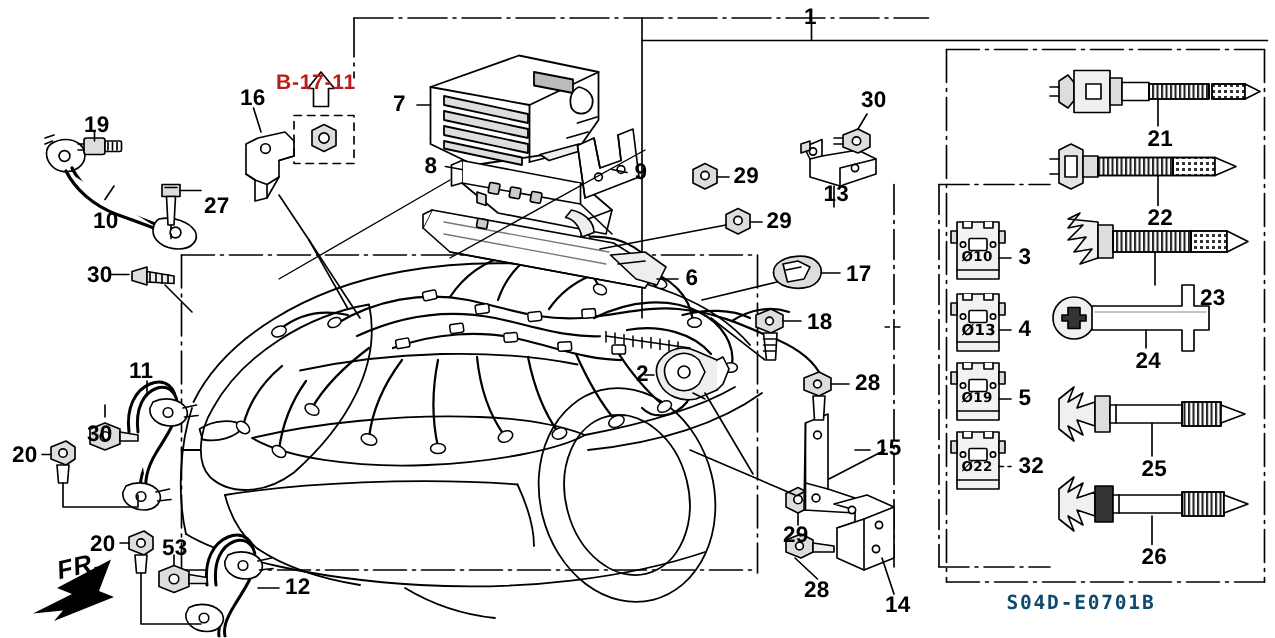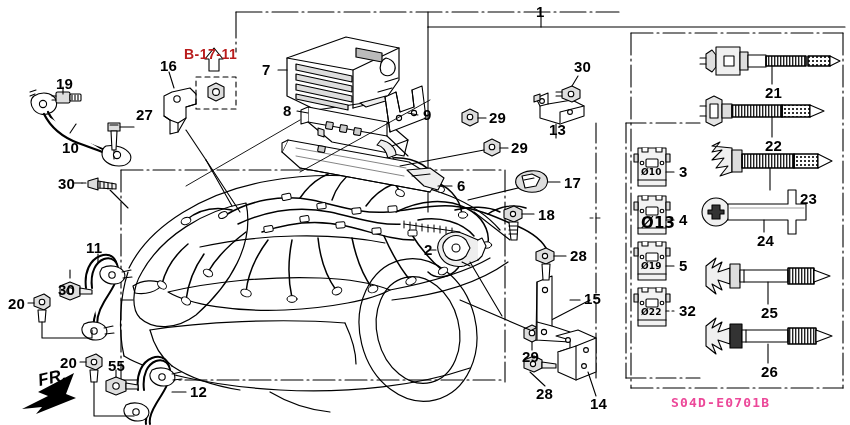--- a/index.html
+++ b/index.html
@@ -5,21 +5,21 @@
   html,body{margin:0;padding:0;background:#ffffff;}
   body{width:850px;height:425px;overflow:hidden;
        font-family:"Liberation Sans","DejaVu Sans",sans-serif;}
   #stage{position:relative;width:850px;height:425px;background:#fff;}
   #stage svg{position:absolute;left:0;top:0;}
   .lbl{position:absolute;font-family:"Liberation Sans","DejaVu Sans",sans-serif;
        font-size:15px;font-weight:700;color:#000;white-space:nowrap;
        line-height:1;letter-spacing:0.2px;}
   .lbl.sm{font-size:13px;}
   .code{position:absolute;font-family:"DejaVu Sans Mono","Liberation Mono",monospace;
-        font-size:13px;font-weight:700;color:#ec4899;letter-spacing:1.2px;white-space:nowrap;}
+        font-size:13px;font-weight:700;color:#0c4a6e;letter-spacing:1.2px;white-space:nowrap;}
   .bref{position:absolute;font-size:14px;font-weight:700;color:#b91c1c;white-space:nowrap;
         letter-spacing:0.5px;}
   .fr{position:absolute;font-size:17px;font-weight:700;font-style:italic;color:#000;
       letter-spacing:0.5px;transform:rotate(-13deg);}
   .dia{font-family:"DejaVu Sans","Liberation Sans",sans-serif;font-size:8px;font-weight:700;}
 </style>
 </head>
 <body>
 
 <div id="stage">
@@ -580,34 +580,34 @@
 <div class="lbl" style="left:538px;top:207px">18</div>
 <div class="lbl" style="left:56px;top:76px">19</div>
 <div class="lbl" style="left:8px;top:296px">20</div>
 <div class="lbl" style="left:60px;top:355px">20</div>
 <div class="lbl" style="left:765px;top:85px">21</div>
 <div class="lbl" style="left:765px;top:138px">22</div>
 <div class="lbl" style="left:800px;top:191px">23</div>
 <div class="lbl" style="left:757px;top:233px">24</div>
 <div class="lbl" style="left:761px;top:305px">25</div>
 <div class="lbl" style="left:761px;top:364px">26</div>
-<div class="lbl" style="left:136px;top:107px">27</div>
+<div class="lbl" style="left:136px;top:130px">27</div>
 <div class="lbl" style="left:570px;top:248px">28</div>
 <div class="lbl" style="left:536px;top:386px">28</div>
 <div class="lbl" style="left:489px;top:110px">29</div>
 <div class="lbl" style="left:511px;top:140px">29</div>
 <div class="lbl" style="left:522px;top:349px">29</div>
 <div class="lbl" style="left:574px;top:59px">30</div>
 <div class="lbl" style="left:58px;top:176px">30</div>
 <div class="lbl" style="left:58px;top:282px">30</div>
-<div class="lbl" style="left:108px;top:358px">55</div>
+<div class="lbl" style="left:108px;top:358px">53</div>
 <div class="lbl" style="left:679px;top:303px">32</div>
 
 <div class="lbl sm dia" style="left:641px;top:168px;font-size:9px;font-weight:700">Ø10</div>
-<div class="lbl sm dia" style="left:641px;top:216px;font-size:15px;font-weight:700">Ø13</div>
+<div class="lbl sm dia" style="left:641px;top:216px;font-size:10px;font-weight:700">Ø13</div>
 <div class="lbl sm dia" style="left:641px;top:262px;font-size:9px;font-weight:700">Ø19</div>
 <div class="lbl sm dia" style="left:641px;top:308px;font-size:9px;font-weight:700">Ø22</div>
 
 <div class="bref" style="left:184px;top:46px">B-17-11</div>
 
 <div class="fr" style="left:38px;top:368px">FR.</div>
 
 <div class="code" style="left:671px;top:395px">S04D-E0701B</div>
 
 </div>

